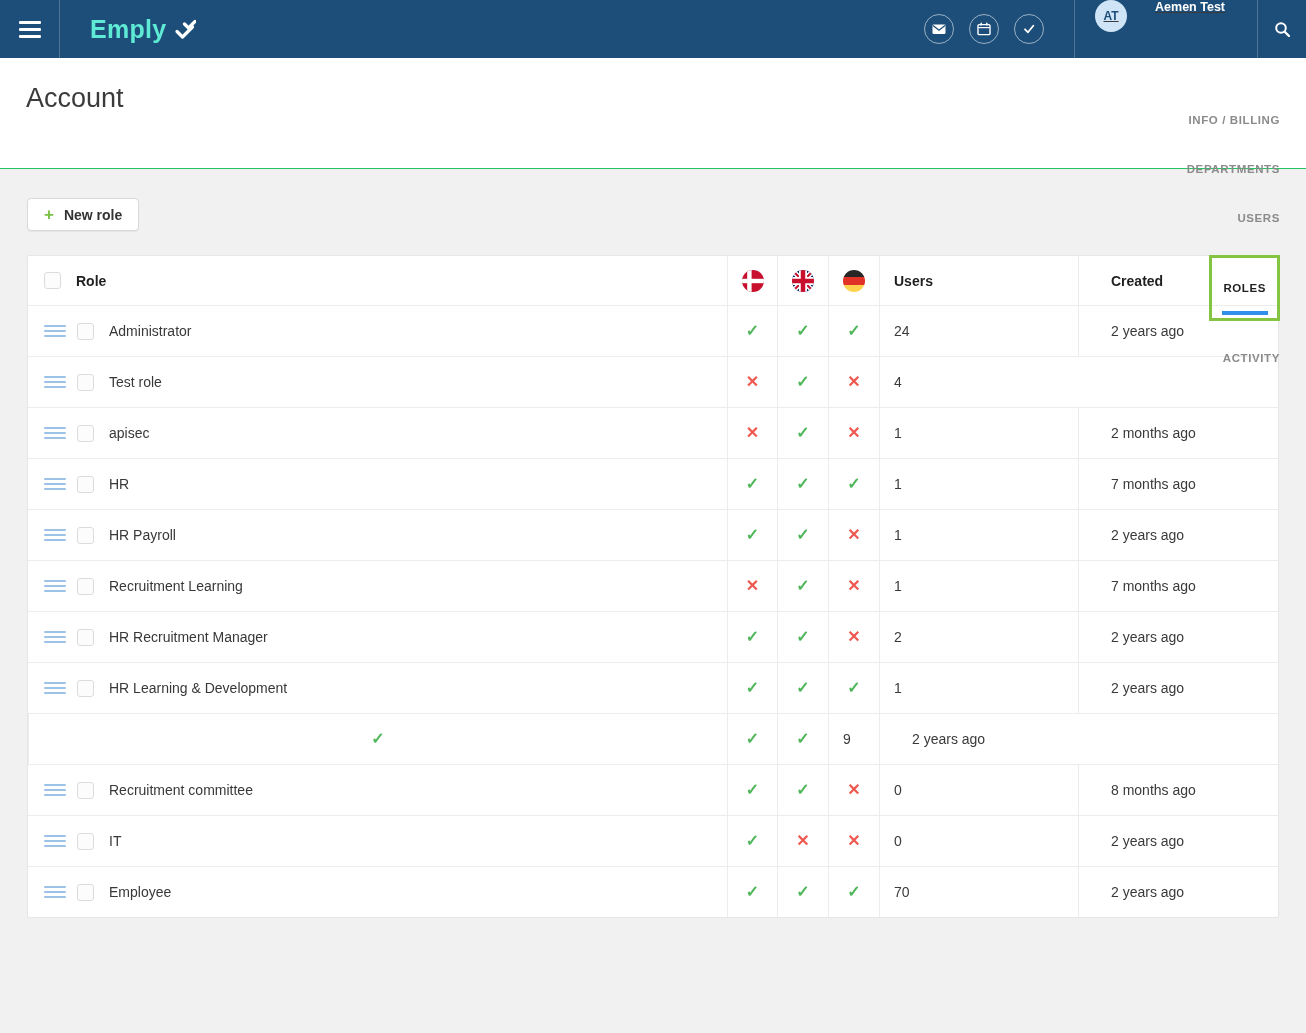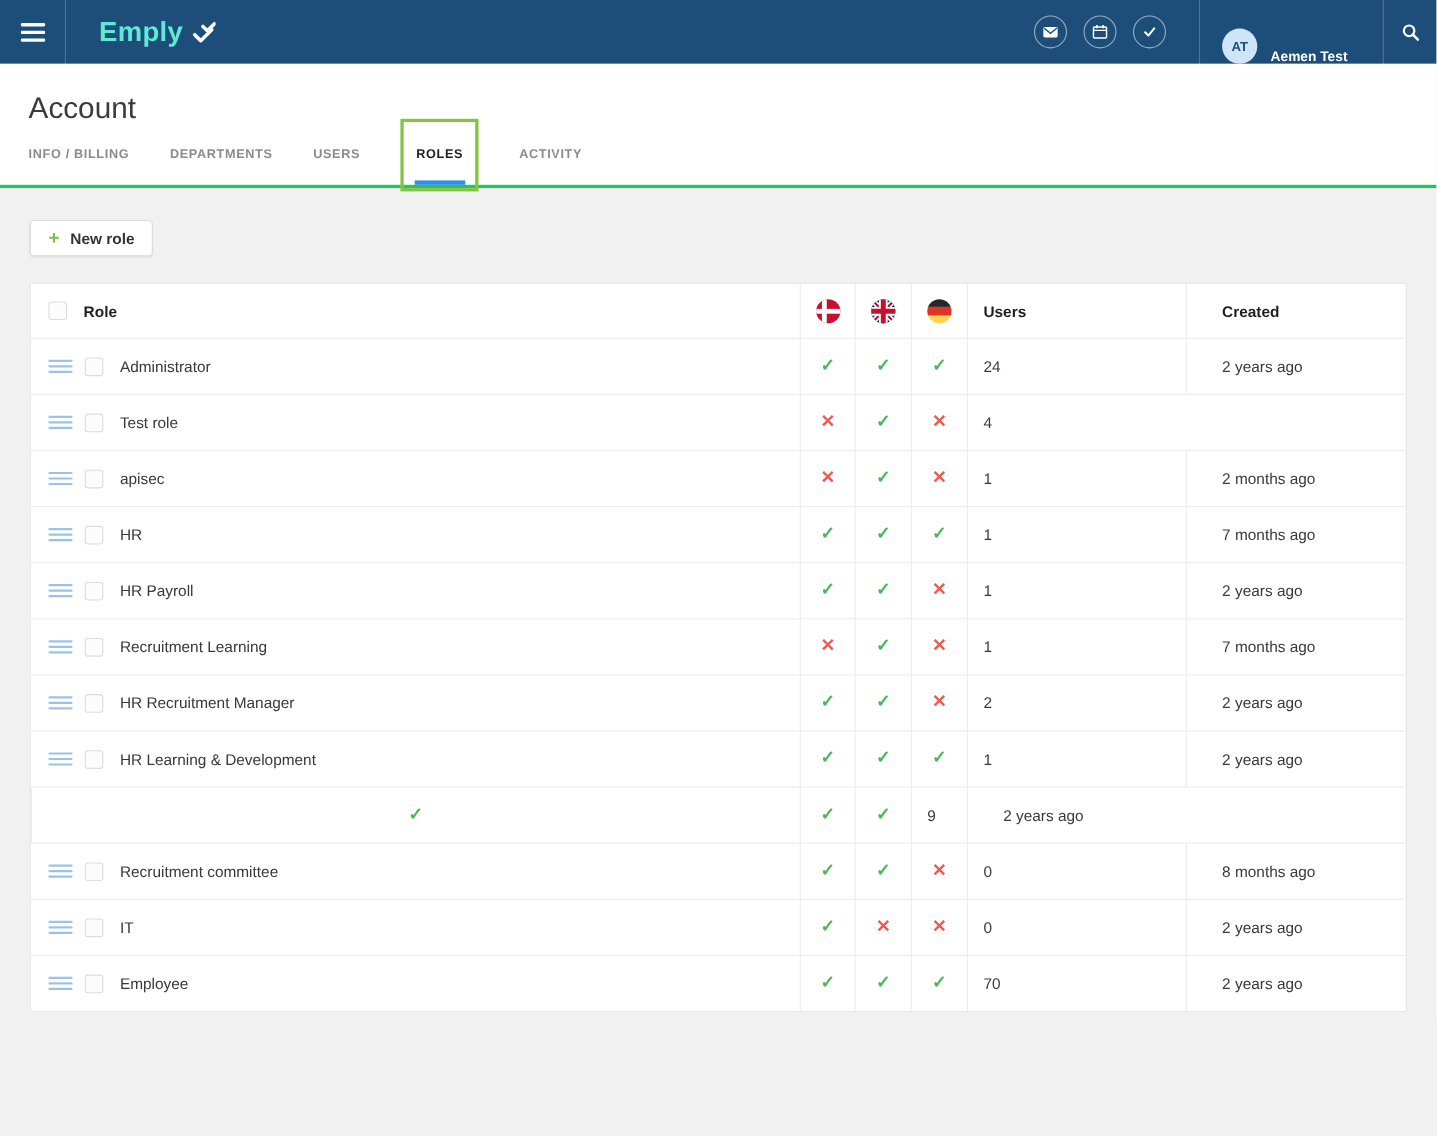--- a/index.html
+++ b/index.html
@@ -27,34 +27,34 @@
     margin-left: 30px; color: #5eead4; font-size: 25px; font-weight: 700; letter-spacing: 0.3px;
   }
   .logo svg { margin-top: 2px; }
   .topbar-right { margin-left: auto; display: flex; align-items: stretch; }
   .tb-icons { display: flex; align-items: center; gap: 15px; padding-right: 30px; }
   .icon-circle {
     width: 30px; height: 30px; border-radius: 50%;
     border: 1px solid rgba(255,255,255,0.55);
     display: flex; align-items: center; justify-content: center; cursor: pointer;
   }
-  .user-chip { display: flex; align-items: flex-end; gap: 12px; padding: 0 32px 0 20px; cursor: pointer; }
+  .user-chip { display: flex; align-items: flex-start; gap: 28px; padding: 0 32px 0 20px; cursor: pointer; text-decoration: underline; }
   .avatar {
     width: 32px; height: 32px; border-radius: 50%;
     background: var(--avatar-bg, #cfe4f7); color: var(--topbar-bg, #1d4e79);
     font-size: 12px; font-weight: 700;
     display: flex; align-items: center; justify-content: center;
   }
   .user-name { color: #fff; font-size: 12.5px; font-weight: 700; }
   .search-btn { width: 48px; display: flex; align-items: center; justify-content: center; cursor: pointer; }
 
   
-  .page-head { background: #fff; padding-top: 24px; border-bottom: 3px solid #22c55e; }
+  .page-head { background: #fff; padding-top: 24px; border-bottom: 1px solid #22c55e; }
   .page-title { margin: 0 0 0 26px; font-size: 27px; font-weight: 400; color: #3b3b3b; line-height: 32px; }
-  .tabs { display: flex; align-items: flex-end; gap: 37px; padding: 0 26px; height: 54px; }
+  .tabs { display: flex; align-items: flex-end; gap: 37px; padding: 0 26px; height: 54px; flex-direction: column; }
   .tab {
     position: relative; display: flex; align-items: center; height: 100%;
     font-size: 11.5px; font-weight: 700; letter-spacing: 0.6px; color: #8b8b8b; cursor: pointer;
     white-space: nowrap;
   }
   .tab.active { color: #1f1f1f; }
   .tab.active::after {
     content: ""; position: absolute; bottom: 0; left: 50%; transform: translateX(-50%);
     width: 46px; height: 4px; background: var(--tab-underline-blue, #2f8fea);
   }

